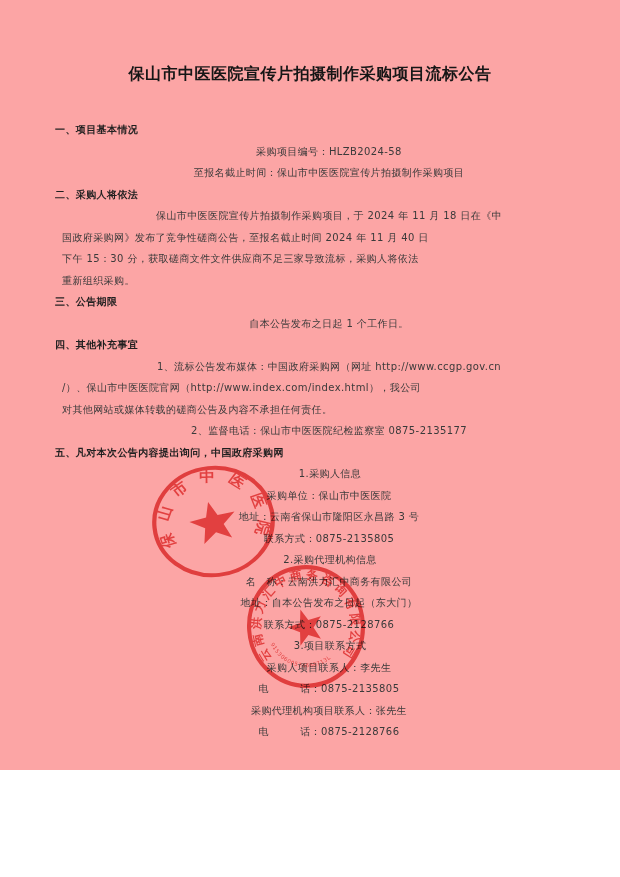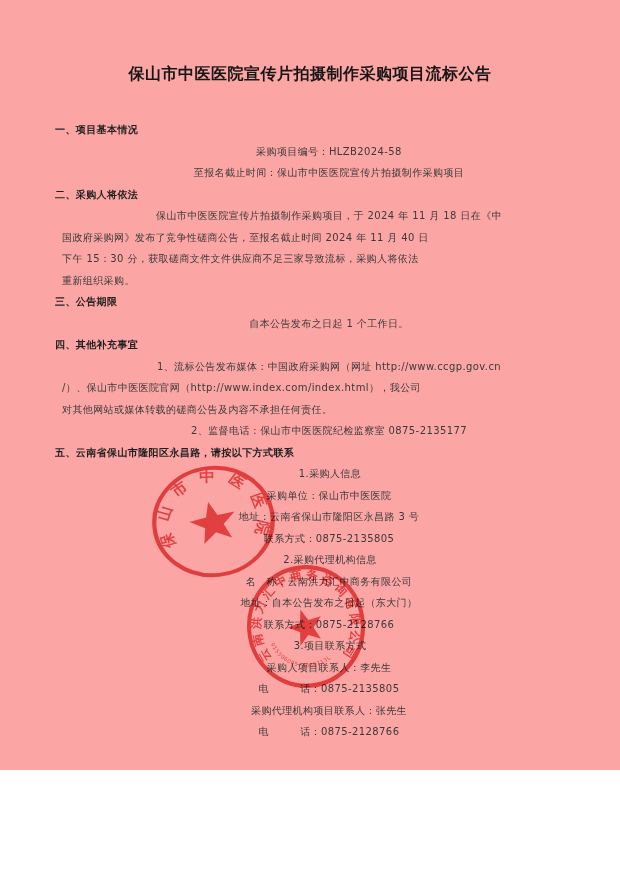--- a/index.html
+++ b/index.html
@@ -61,21 +61,21 @@
     <div class="line c">国政府采购网》发布了竞争性磋商公告，至报名截止时间 2024 年 11 月 40 日</div>
     <div class="line c">下午 15：30 分，获取磋商文件文件供应商不足三家导致流标，采购人将依法</div>
     <div class="line c">重新组织采购。</div>
     <div class="line h">三、公告期限</div>
     <div class="line i">自本公告发布之日起 1 个工作日。</div>
     <div class="line h">四、其他补充事宜</div>
     <div class="line i">1、流标公告发布媒体：中国政府采购网（网址 http://www.ccgp.gov.cn</div>
     <div class="line c">/）、保山市中医医院官网（http://www.index.com/index.html），我公司</div>
     <div class="line c">对其他网站或媒体转载的磋商公告及内容不承担任何责任。</div>
     <div class="line i">2、监督电话：保山市中医医院纪检监察室 0875-2135177</div>
-    <div class="line h">五、云南省保山市隆阳区永昌路，请按以下方式联系</div>
+    <div class="line h">五、凡对本次公告内容提出询问，中国政府采购网</div>
     <div class="line s">1.采购人信息</div>
     <div class="line i">采购单位：保山市中医医院</div>
     <div class="line i">地址：云南省保山市隆阳区永昌路 3 号</div>
     <div class="line i">联系方式：0875-2135805</div>
     <div class="line s">2.采购代理机构信息</div>
     <div class="line i">名　称：云南洪力汇中商务有限公司</div>
     <div class="line i">地址：自本公告发布之日起（东大门）</div>
     <div class="line i">联系方式：0875-2128766</div>
     <div class="line s">3.项目联系方式</div>
     <div class="line i">采购人项目联系人：李先生</div>

